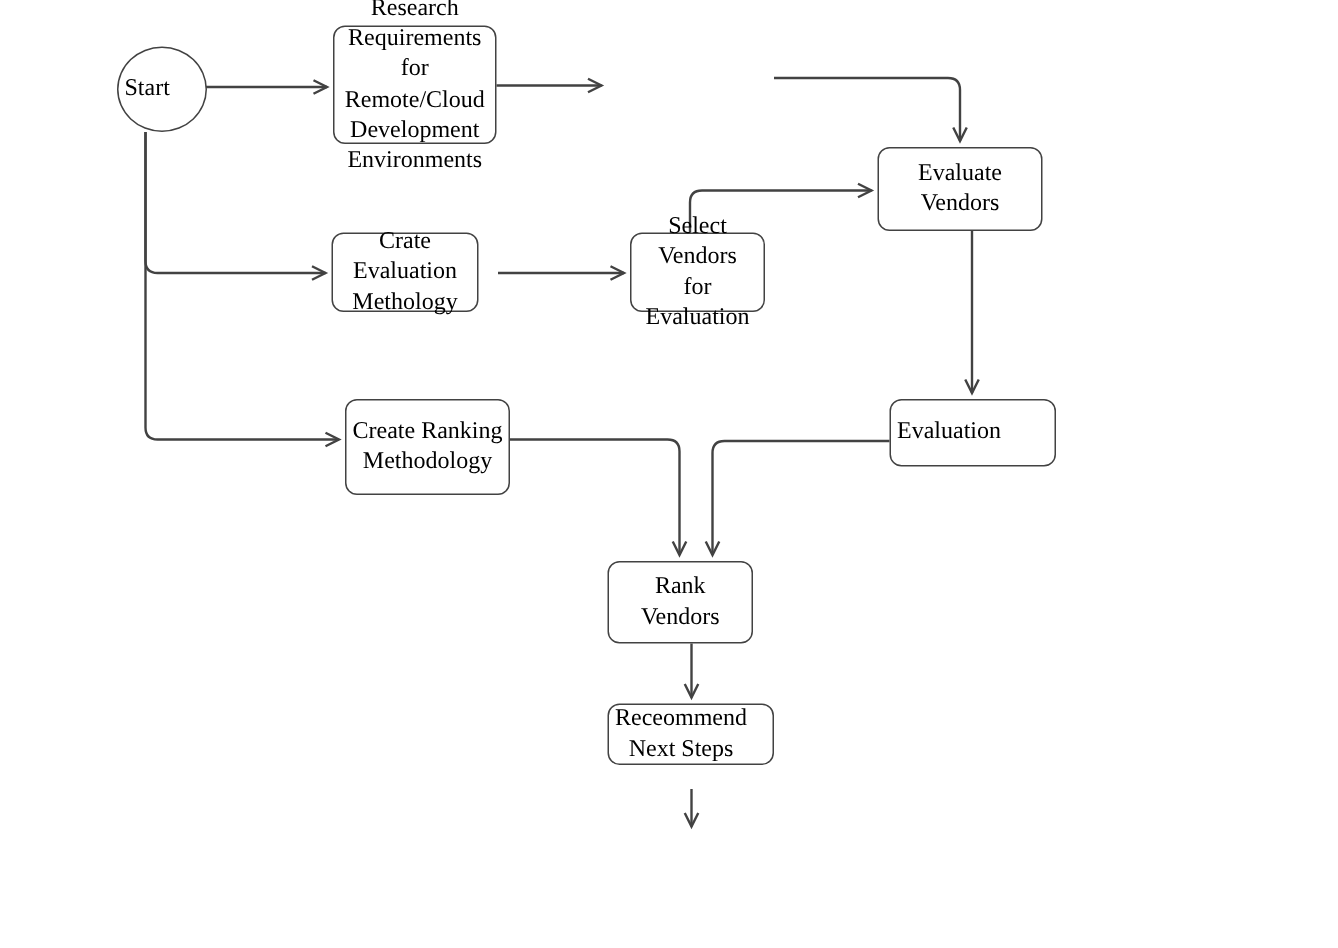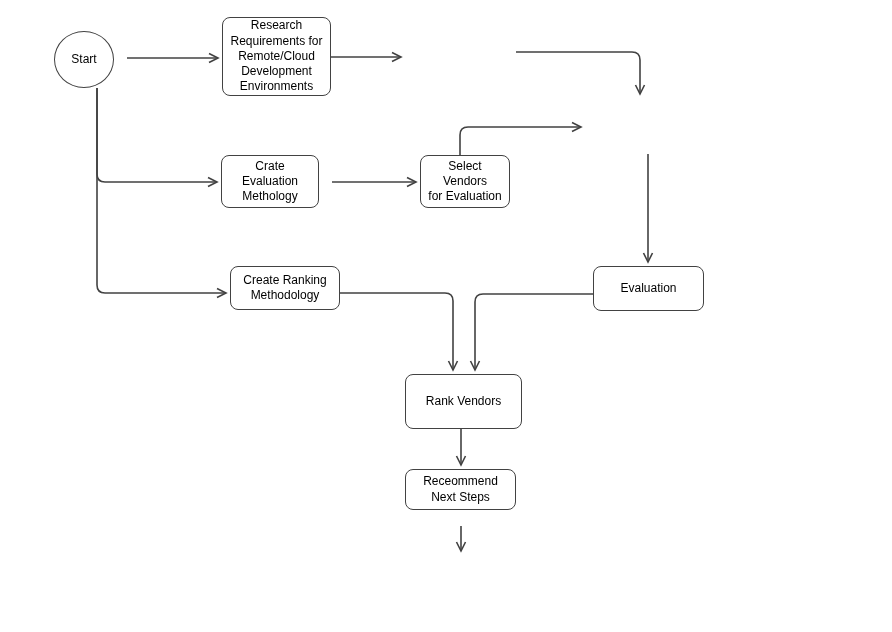--- a/index.html
+++ b/index.html
@@ -40,26 +40,26 @@
     fill: none;
   }
   .node {
     position: absolute;
     box-sizing: border-box;
     background: var(--node-fill);
     border: 1.5px solid var(--node-border);
     border-radius: 8px;
     display: flex;
     align-items: center;
-    justify-content: center;
     text-align: center;
-    font-size: 12px;
+    font-size: 16px;
     line-height: 1.27;
     color: var(--text);
     padding: 2px 4px;
+    font-family: Liberation Serif, serif;
   }
   .node .label {
     white-space: pre-line;
   }
   .ellipse {
     border-radius: 50%;
   }
 </style>
 </head>
 <body>
@@ -79,54 +79,57 @@
     <path class="edge" d="M 97 88 V 285 Q 97 293 105 293 H 226" marker-end="url(#arrow)"></path>
     <path class="edge" d="M 332 182 H 416" marker-end="url(#arrow)"></path>
     <path class="edge" d="M 460 155 V 135 Q 460 127 468 127 H 581" marker-end="url(#arrow)"></path>
     <path class="edge" d="M 648 154 V 262" marker-end="url(#arrow)"></path>
     <path class="edge" d="M 340 293 H 445 Q 453 293 453 301 V 370" marker-end="url(#arrow)"></path>
     <path class="edge" d="M 593 294 H 483 Q 475 294 475 302 V 370" marker-end="url(#arrow)"></path>
     <path class="edge" d="M 461 429 V 465" marker-end="url(#arrow)"></path>
     <path class="edge" d="M 461 526 V 551" marker-end="url(#arrow)"></path>
   </svg>
 
-  <div class="node ellipse" style="left:54px; top:31px; width:60px; height:57px;">
+  <div class="node ellipse" style="left:78px; top:31px; width:60px; height:57px;">
     <span class="label">Start</span>
   </div>
 
   <div class="node" style="left:222px; top:17px; width:109px; height:79px;">
     <span class="label">Research
 Requirements for
 Remote/Cloud
 Development
 Environments</span>
   </div>
 
 
+  <div class="node" style="left:585px; top:98px; width:110px; height:56px;">
+    <span class="label">Evaluate Vendors</span>
+  </div>
 
   <div class="node" style="left:221px; top:155px; width:98px; height:53px;">
     <span class="label">Crate Evaluation
 Methology</span>
   </div>
 
   <div class="node" style="left:420px; top:155px; width:90px; height:53px;">
     <span class="label">Select Vendors
 for Evaluation</span>
   </div>
 
-  <div class="node" style="left:230px; top:266px; width:110px; height:44px;">
+  <div class="node" style="left:230px; top:266px; width:110px; height:64px;">
     <span class="label">Create Ranking
 Methodology</span>
   </div>
 
   <div class="node" style="left:593px; top:266px; width:111px; height:45px;">
     <span class="label">Evaluation</span>
   </div>
 
-  <div class="node" style="left:405px; top:374px; width:117px; height:55px;">
+  <div class="node" style="left:405px; top:374px; width:97px; height:55px;">
     <span class="label">Rank Vendors</span>
   </div>
 
   <div class="node" style="left:405px; top:469px; width:111px; height:41px;">
     <span class="label">Receommend
 Next Steps</span>
   </div>
 
 
 </div>

